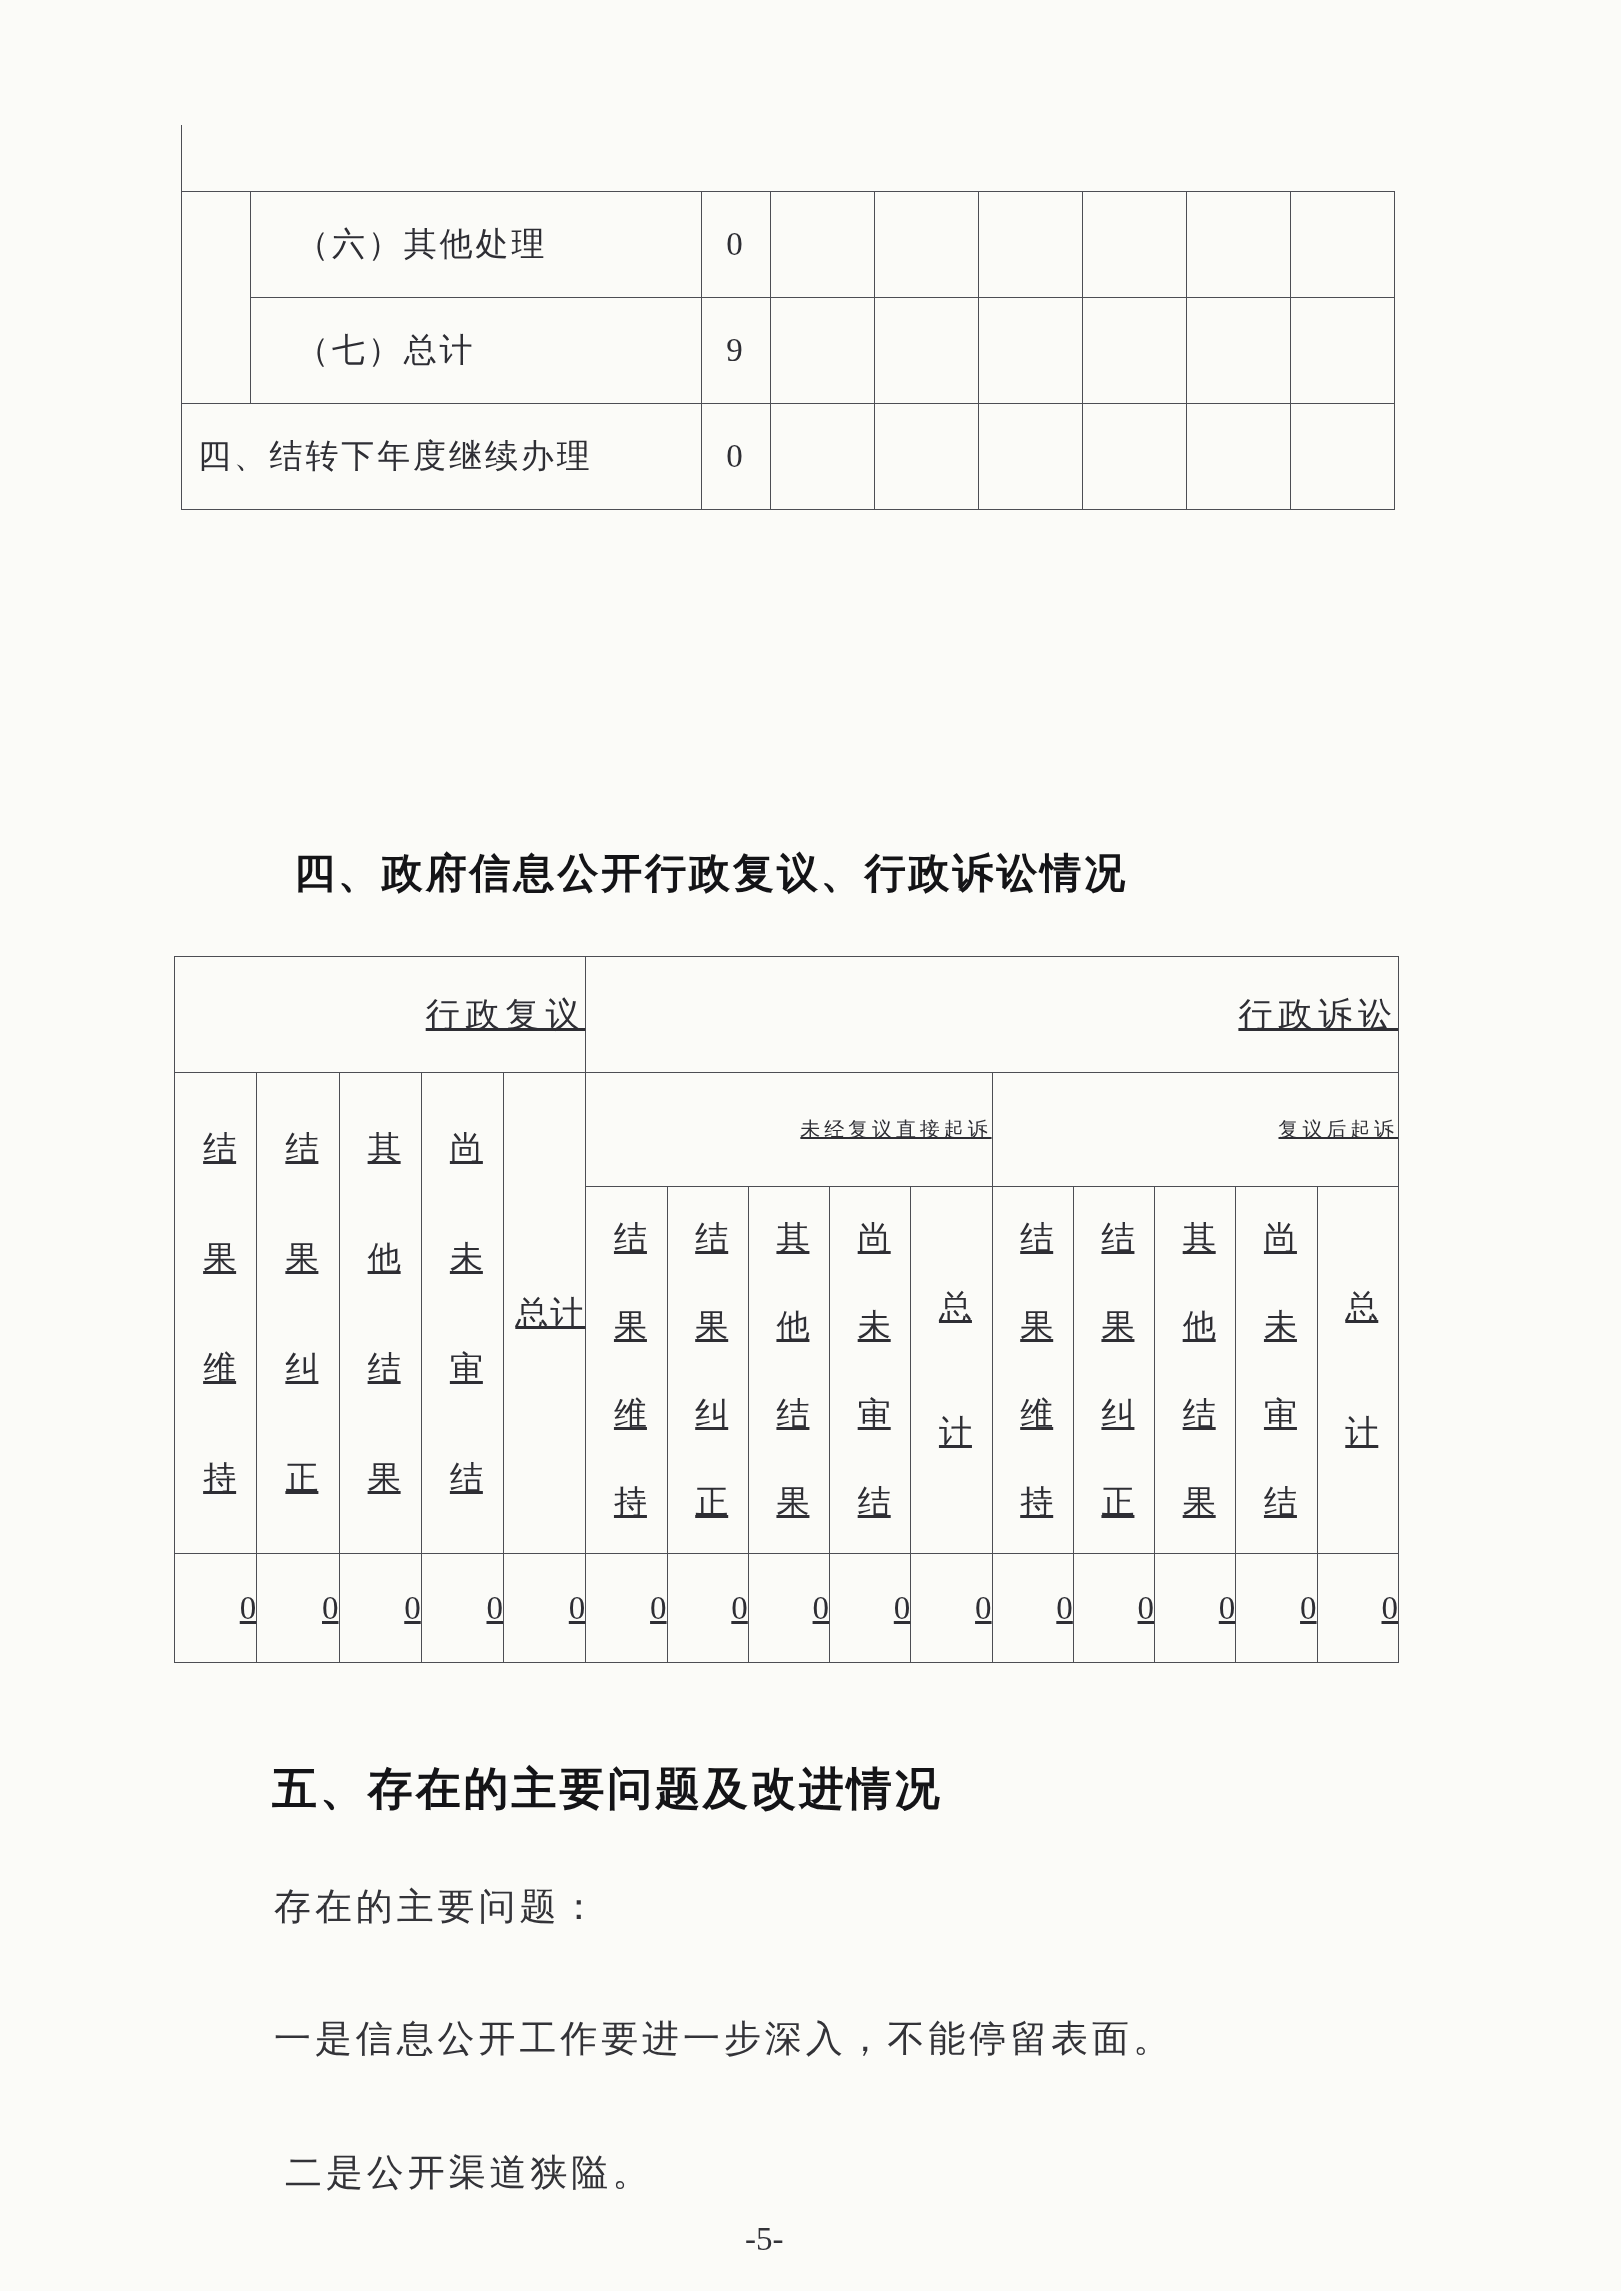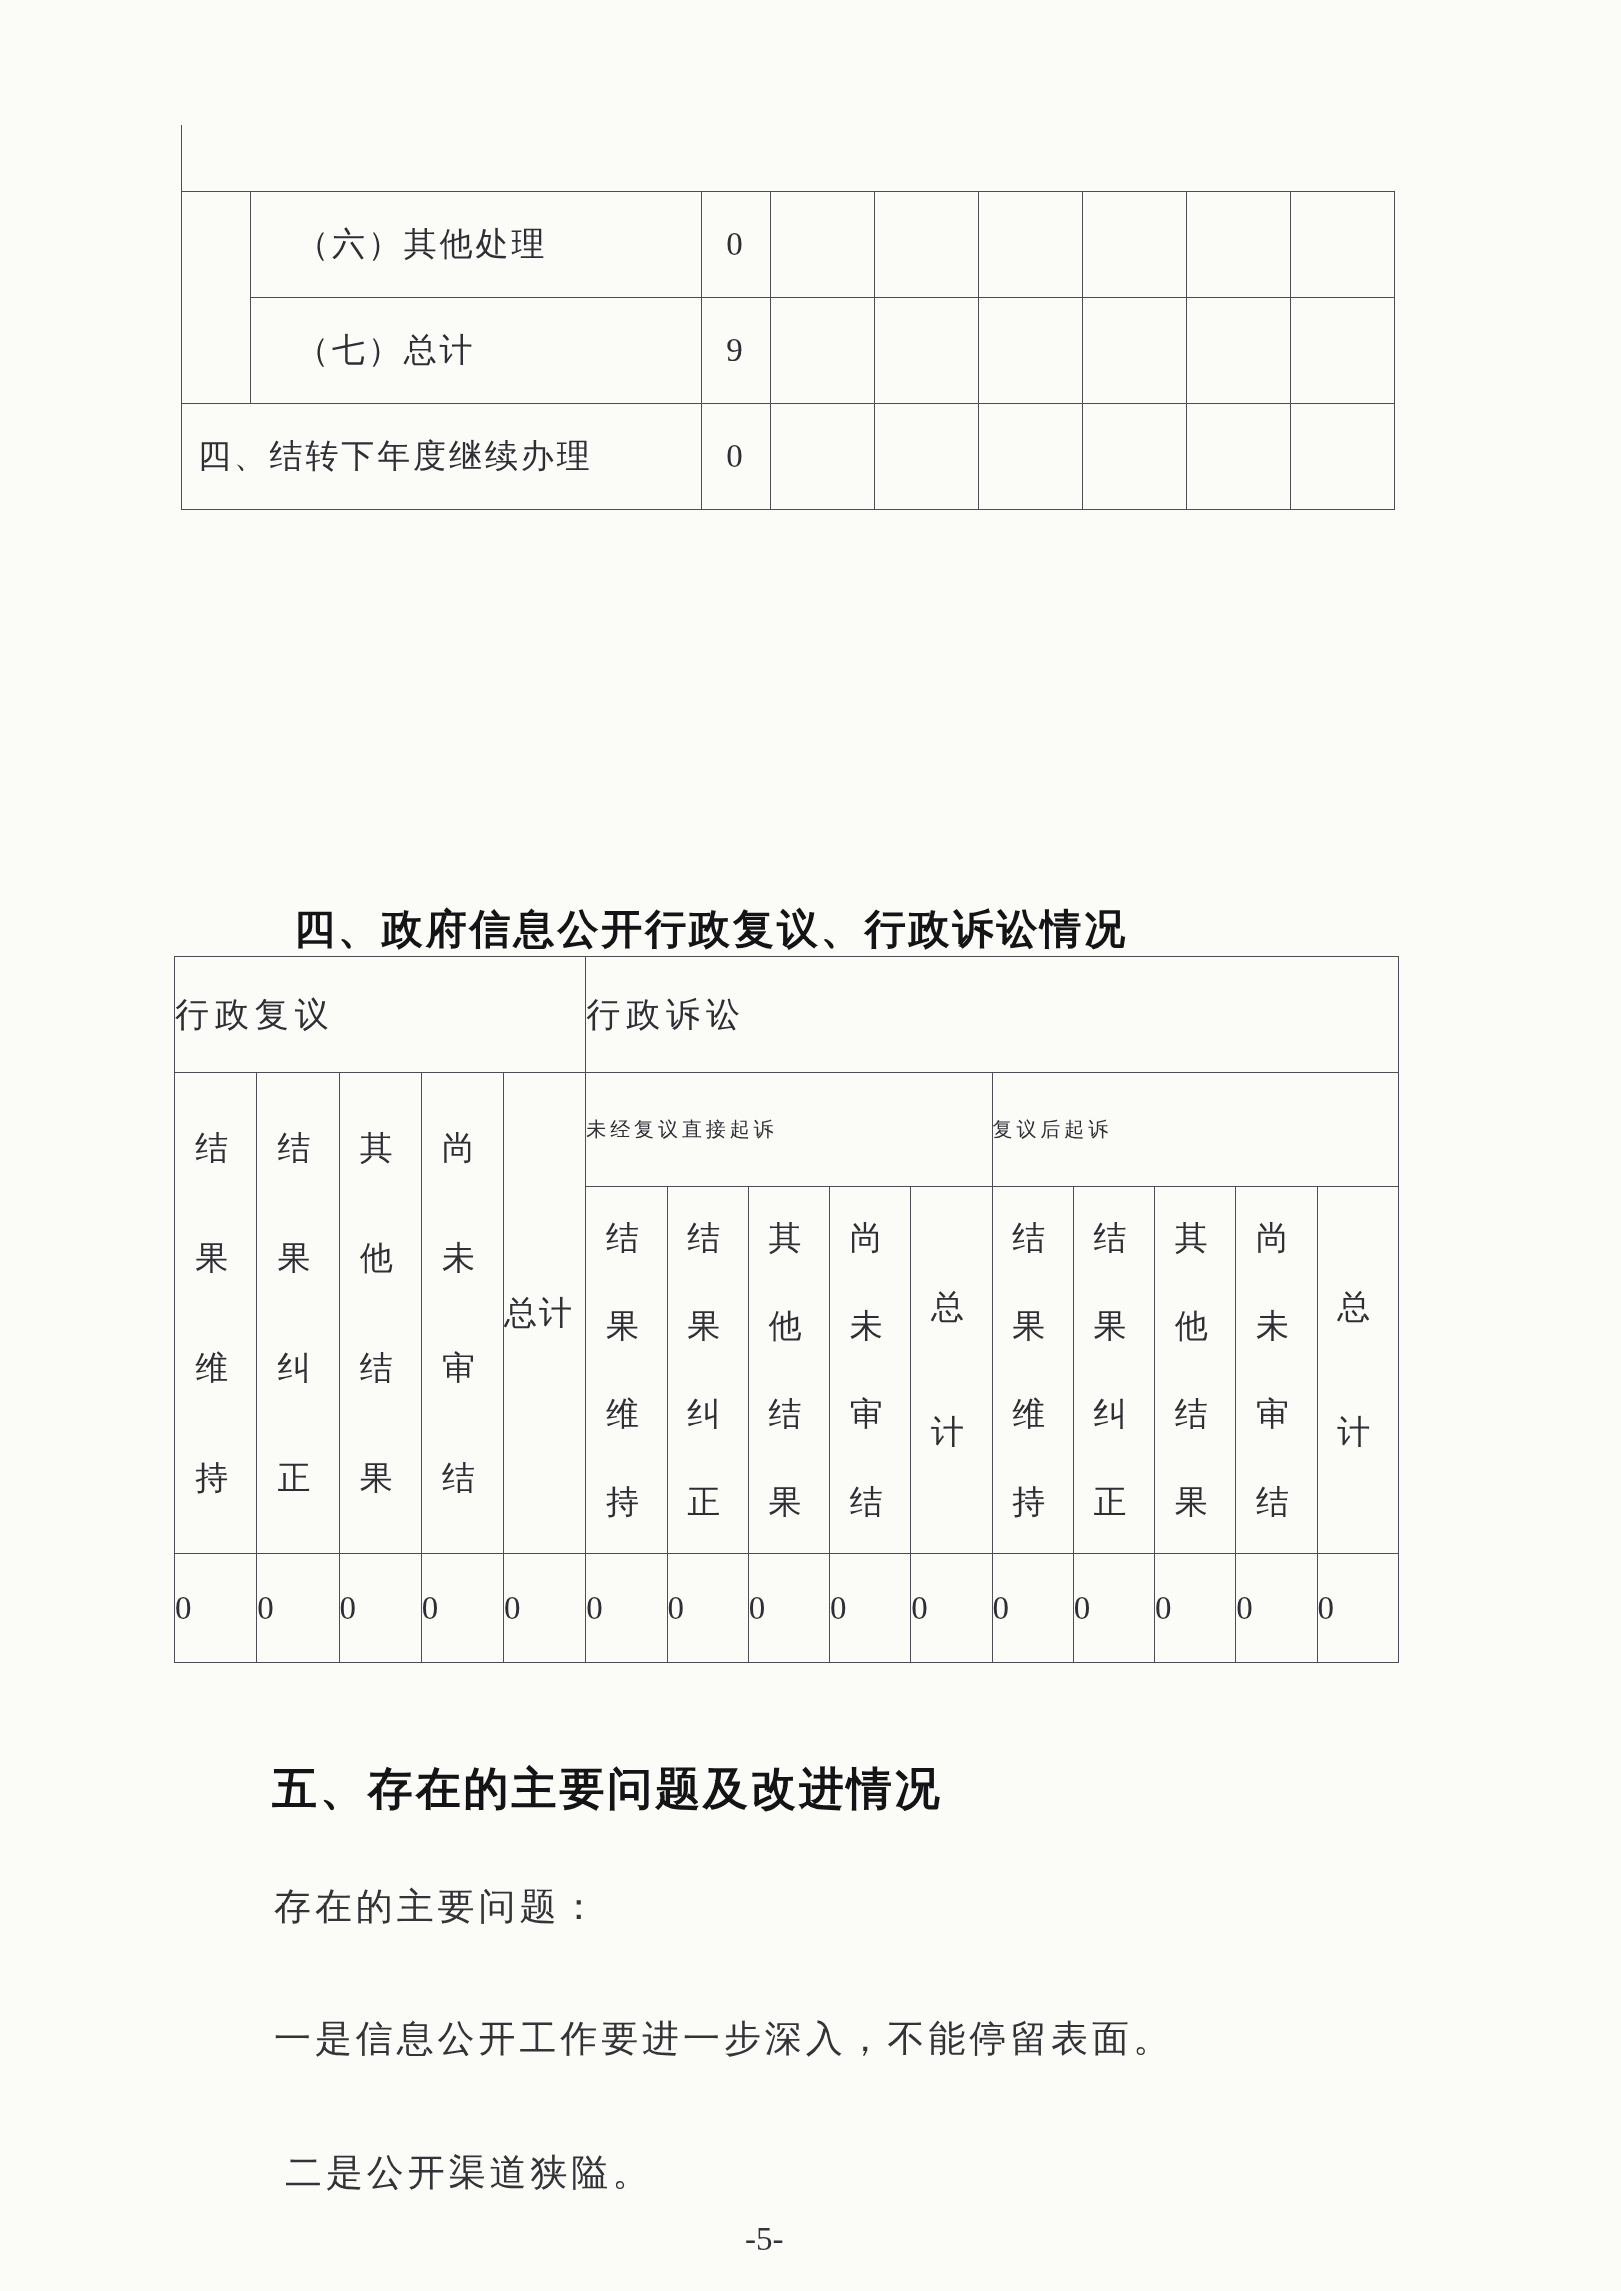--- a/index.html
+++ b/index.html
@@ -31,29 +31,29 @@
     width: 1px; height: 67px; background: #4d4e54;
   }
 
   
   .sec-heading {
     position: absolute;
     font-family: "Liberation Sans", "DejaVu Sans", sans-serif;
     font-weight: 700; color: #141417; letter-spacing: 2.9px;
     white-space: nowrap;
   }
-  .h-four { left: 294px; top: 902px; font-size: 41px; }
+  .h-four { left: 294px; top: 846px; font-size: 41px; }
   .h-five { left: 272px; top: 1759px; font-size: 45px; }
 
   
   .mid-table {
     position: absolute; left: 174px; top: 956px;
     width: 1225px;
   }
-  .mid-table td { text-align: left; }
+  .mid-table td { text-align: right; text-decoration: underline; }
   .r1 td { height: 115px; }
   .r2 td { height: 113px; }
   .r3 td { height: 366px; }
   .r4 td { height: 108px; }
   .ghead { font-size: 34px; letter-spacing: 5.9px; }
   .subhead { font-size: 20px; letter-spacing: 3.9px; }
   .hlabel { font-size: 33px; letter-spacing: 2px; }
   .vstack {
     width: 41px; margin: 0 auto;
     word-break: break-all; overflow-wrap: anywhere;

